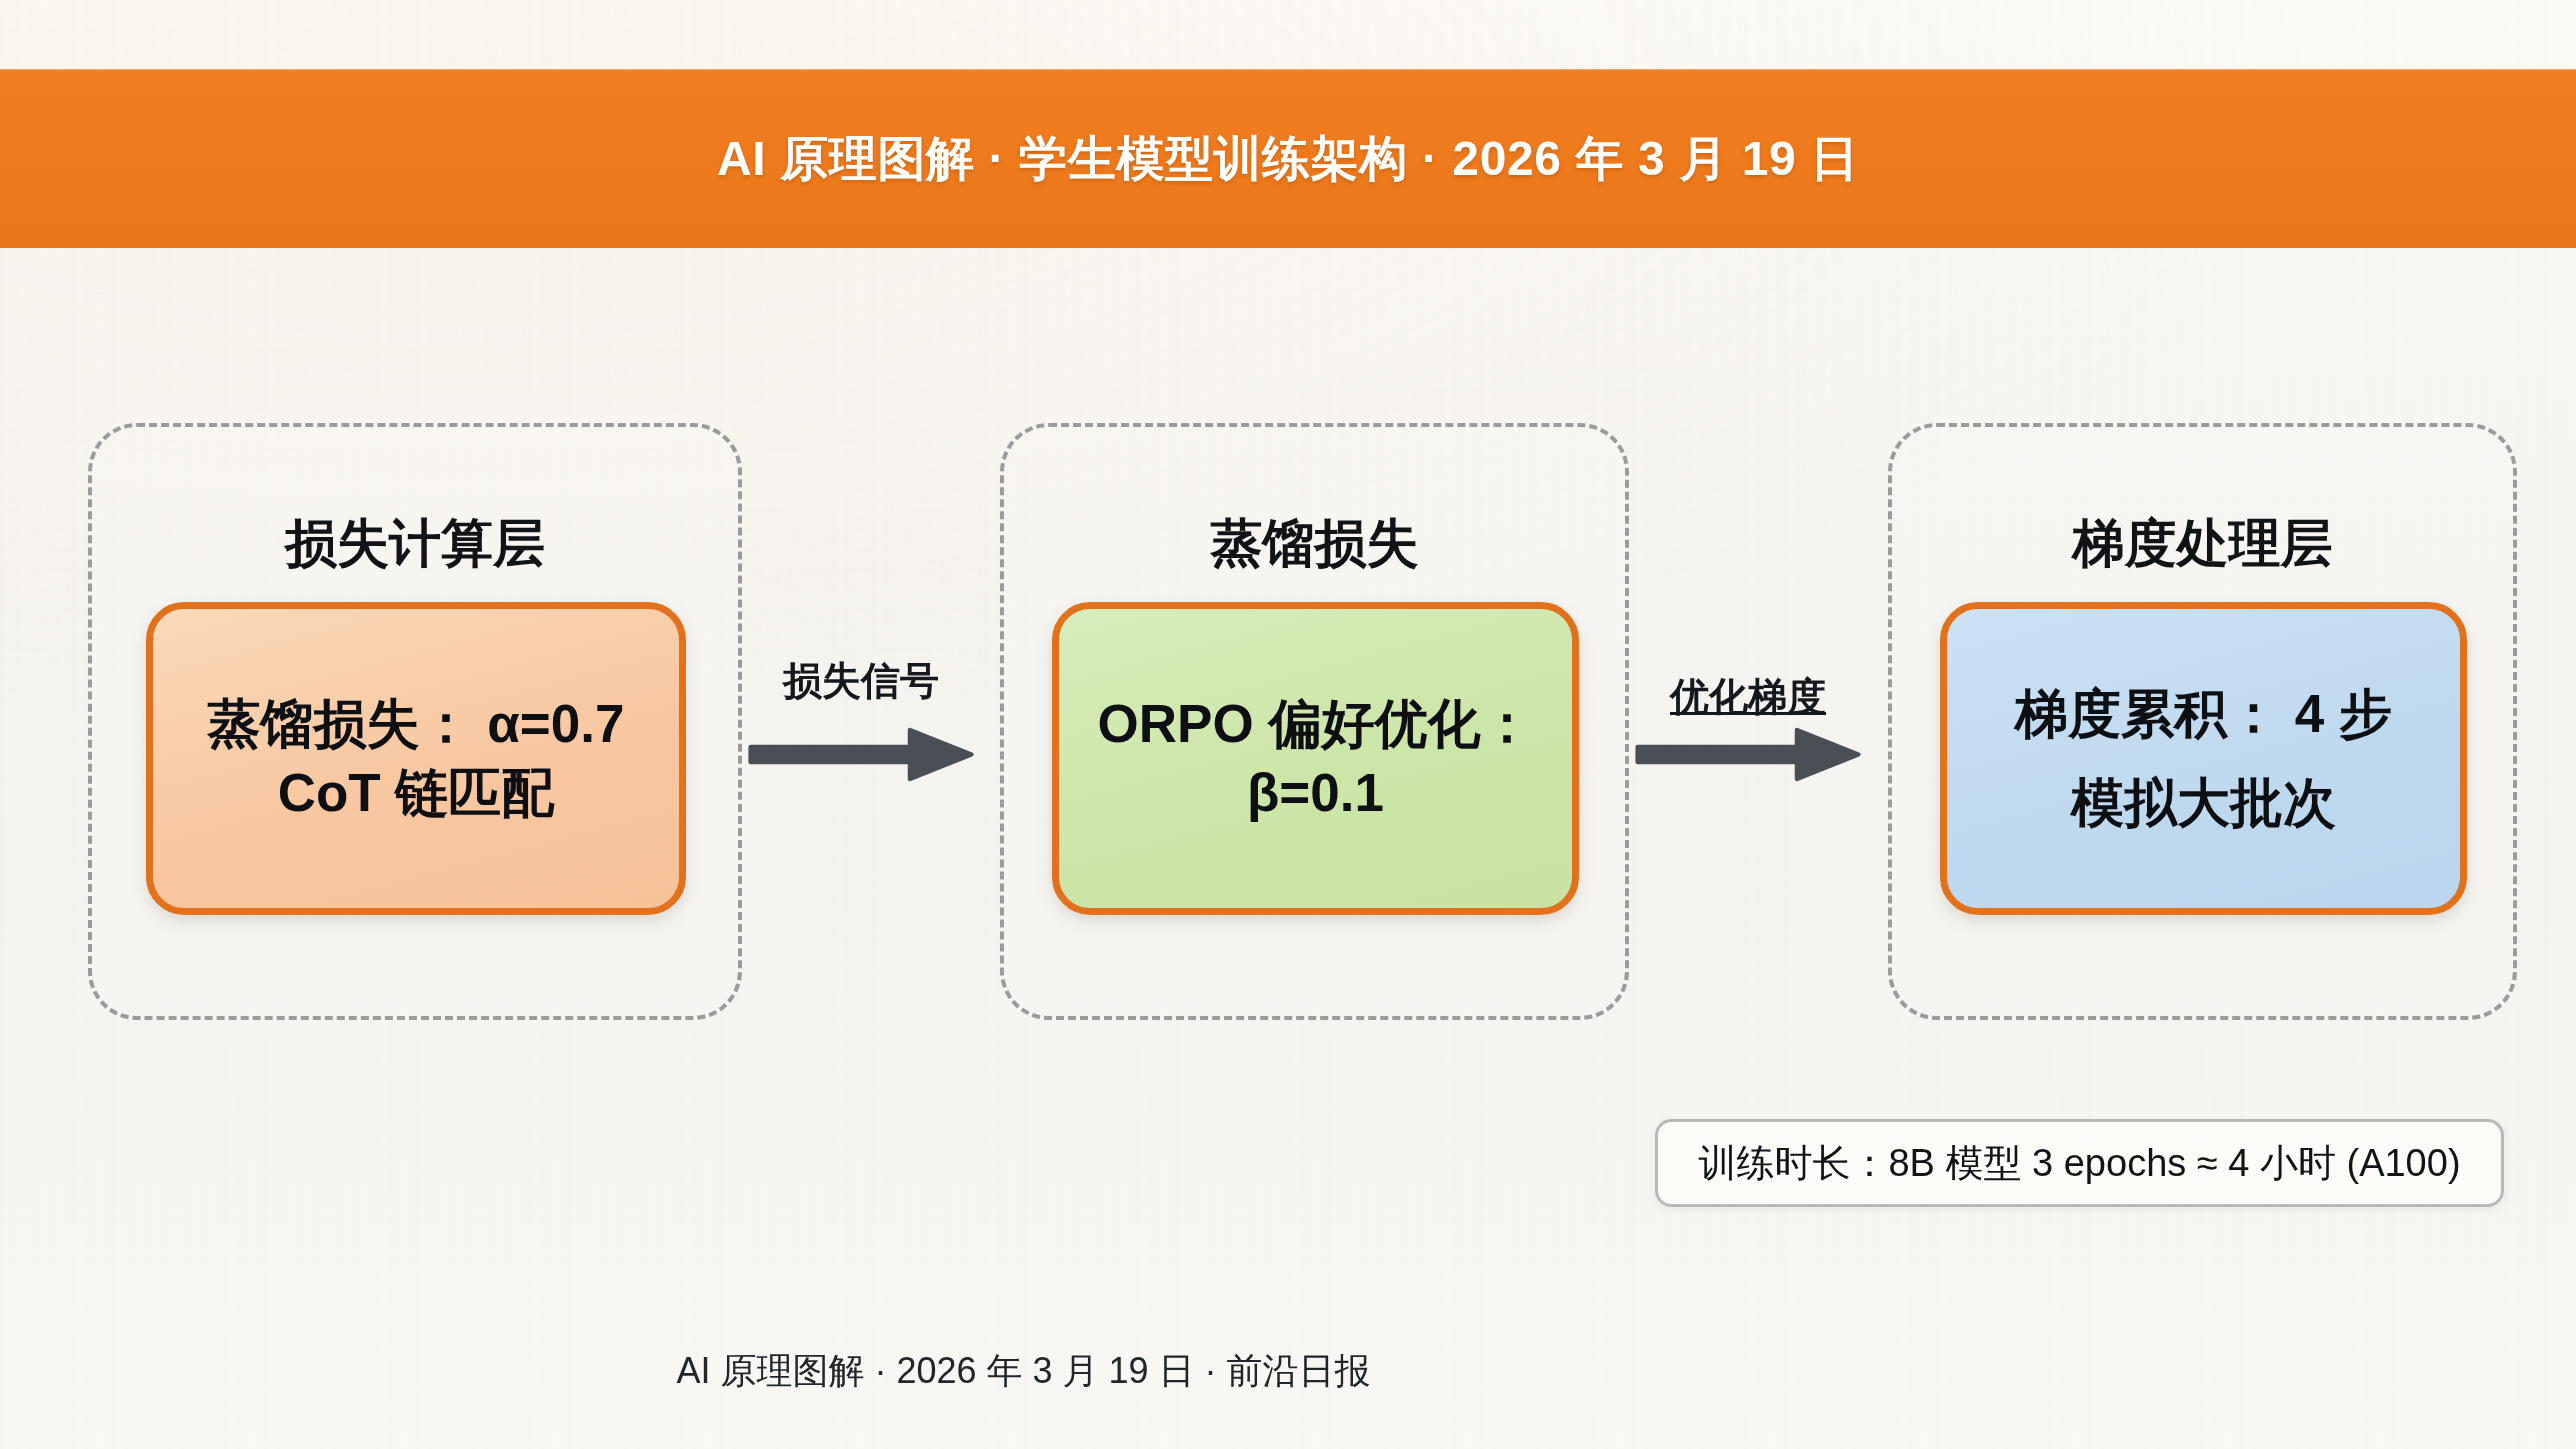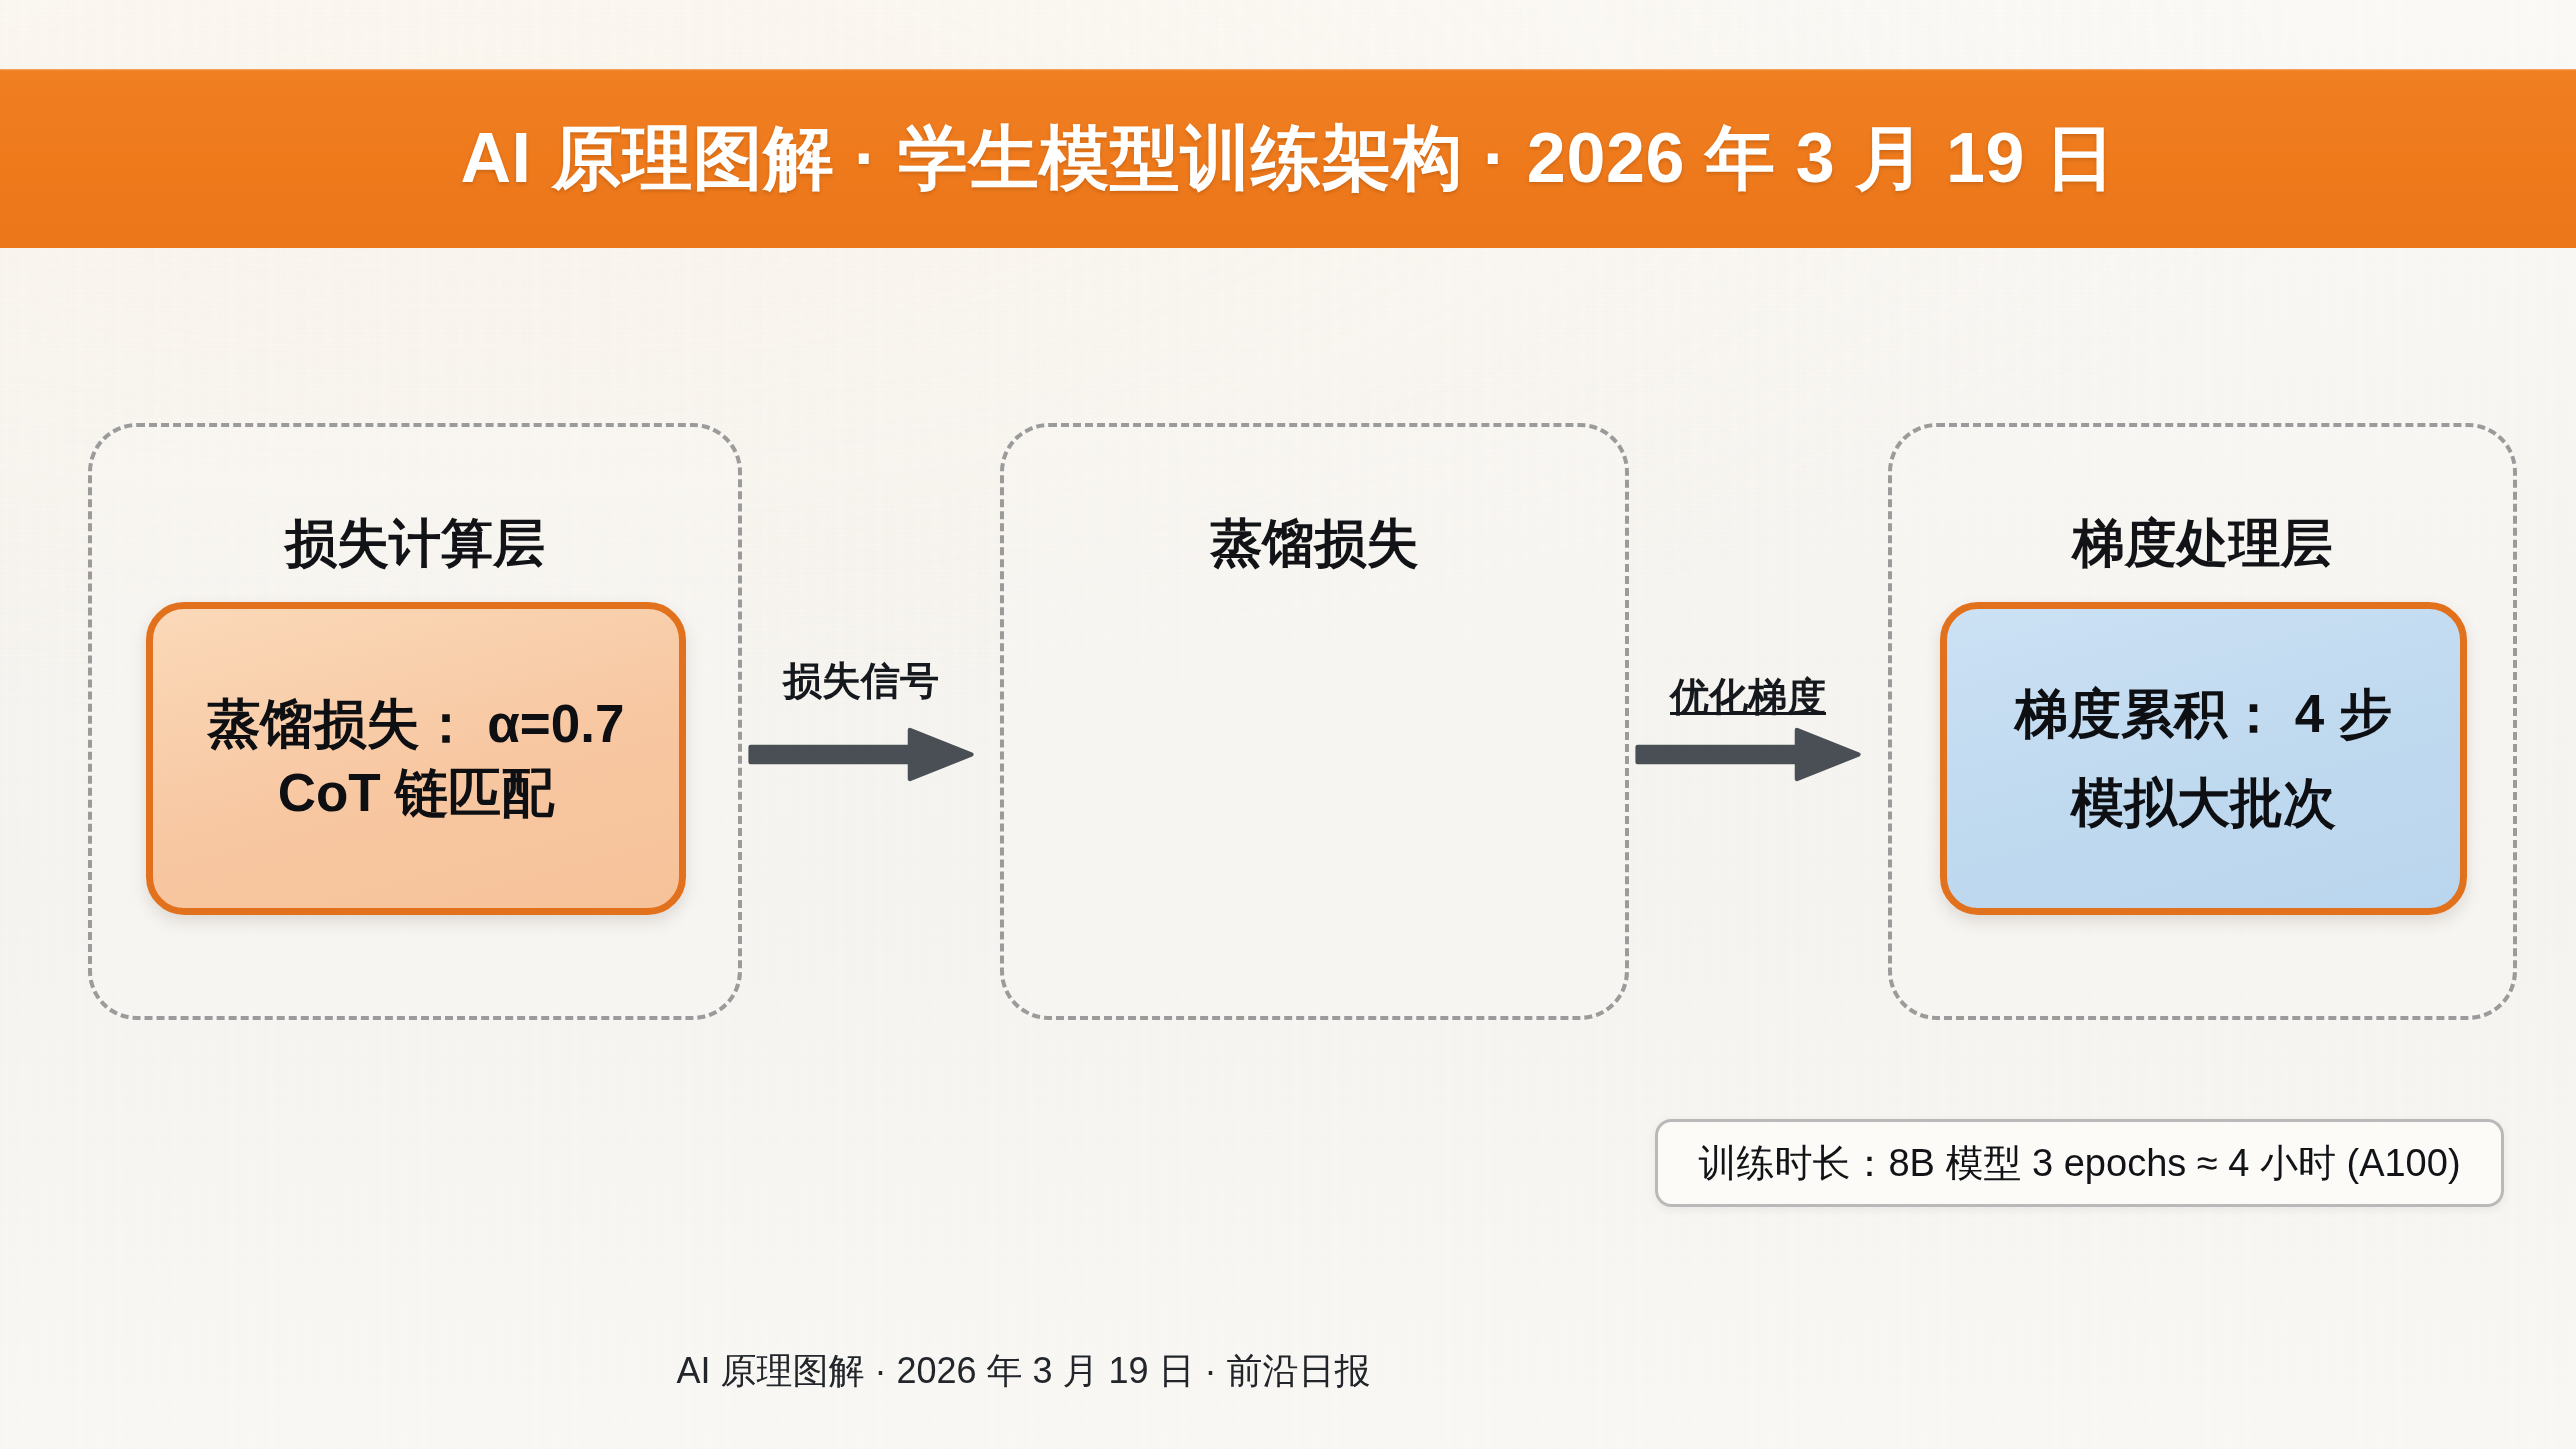--- a/index.html
+++ b/index.html
@@ -41,21 +41,21 @@
     width: 2576px;
     height: 179px;
     background: linear-gradient(180deg, #f07f22 0%, #ee7a1c 50%, #ec761a 100%);
     box-shadow: 0 1.3px 0 rgba(255,255,255,.25) inset;
     display: flex;
     align-items: center;
     justify-content: center;
   }
   #header-title {
     color: #ffffff;
-    font-size: 70px;
+    font-size: 48px;
     font-weight: 700;
     letter-spacing: 0.6px;
     white-space: nowrap;
     text-shadow: 0 1.9px 3.8px rgba(120,55,0,.28);
   }
 
   
   .group-box {
     position: absolute;
     border: 4.4px dashed #9b9b9b;
@@ -172,20 +172,24 @@
     <div class="arrow-label" style="top:0;">损失信号</div>
     <svg class="arrow-svg" width="226" height="69" viewBox="0 0 360 110" style="top:66px;">
       <path d="M4 43 L258 43 L258 16 L356 55 L258 94 L258 67 L4 67 Z" fill="#4a4f55" stroke="#4a4f55" stroke-width="7" stroke-linejoin="round"></path>
     </svg>
   </div>
 
   <div class="group-box" style="left:1000px; top:423px; width:629px; height:597px;">
     <div class="group-title" style="top:82px;">蒸馏损失</div>
   </div>
 
+  <div class="node green" style="left:1052px; top:602px; width:527px; height:313px;">
+    <div class="node-line">ORPO 偏好优化：</div>
+    <div class="node-line">β=0.1</div>
+  </div>
 
   <div class="arrow-group" style="left:1635px; top:654px; width:226px; height:138px;">
     <div class="arrow-label" style="top:16px;text-decoration:underline;">优化梯度</div>
     <svg class="arrow-svg" width="226" height="69" viewBox="0 0 360 110" style="top:66px;">
       <path d="M4 43 L258 43 L258 16 L356 55 L258 94 L258 67 L4 67 Z" fill="#4a4f55" stroke="#4a4f55" stroke-width="7" stroke-linejoin="round"></path>
     </svg>
   </div>
 
   <div class="group-box" style="left:1888px; top:423px; width:629px; height:597px;">
     <div class="group-title" style="top:82px;">梯度处理层</div>

